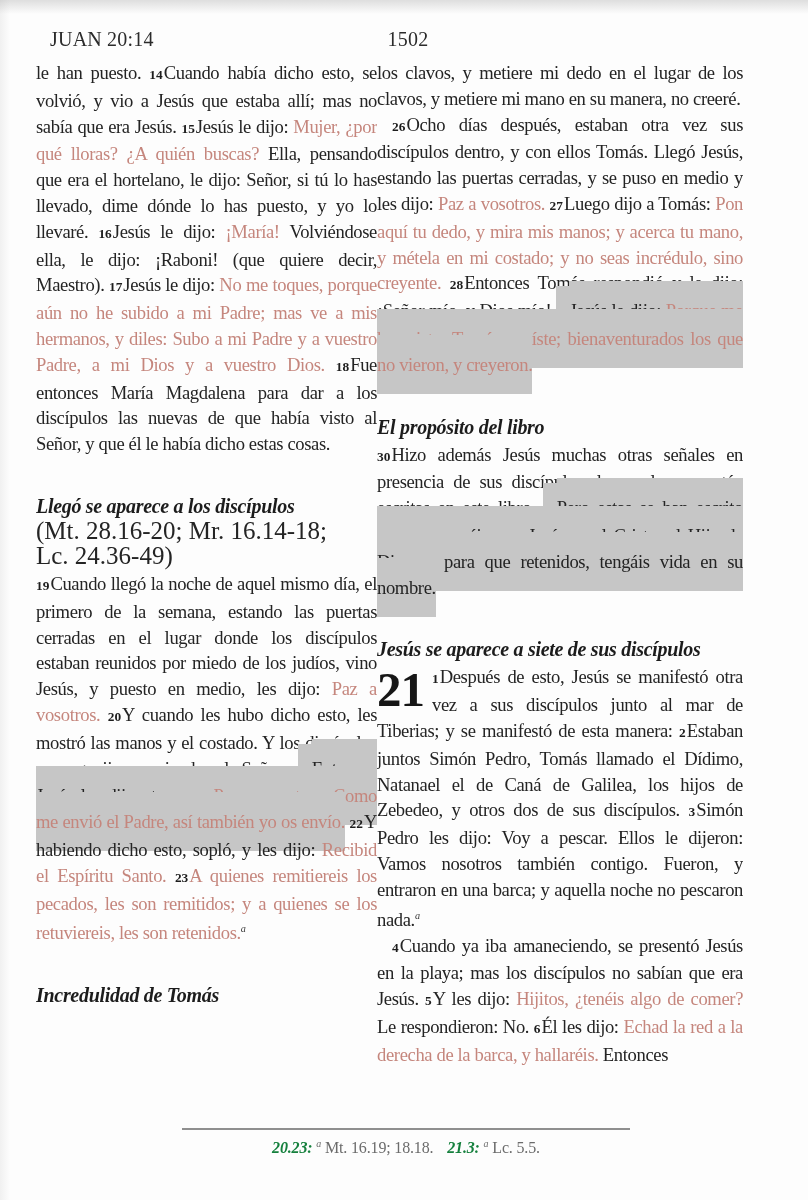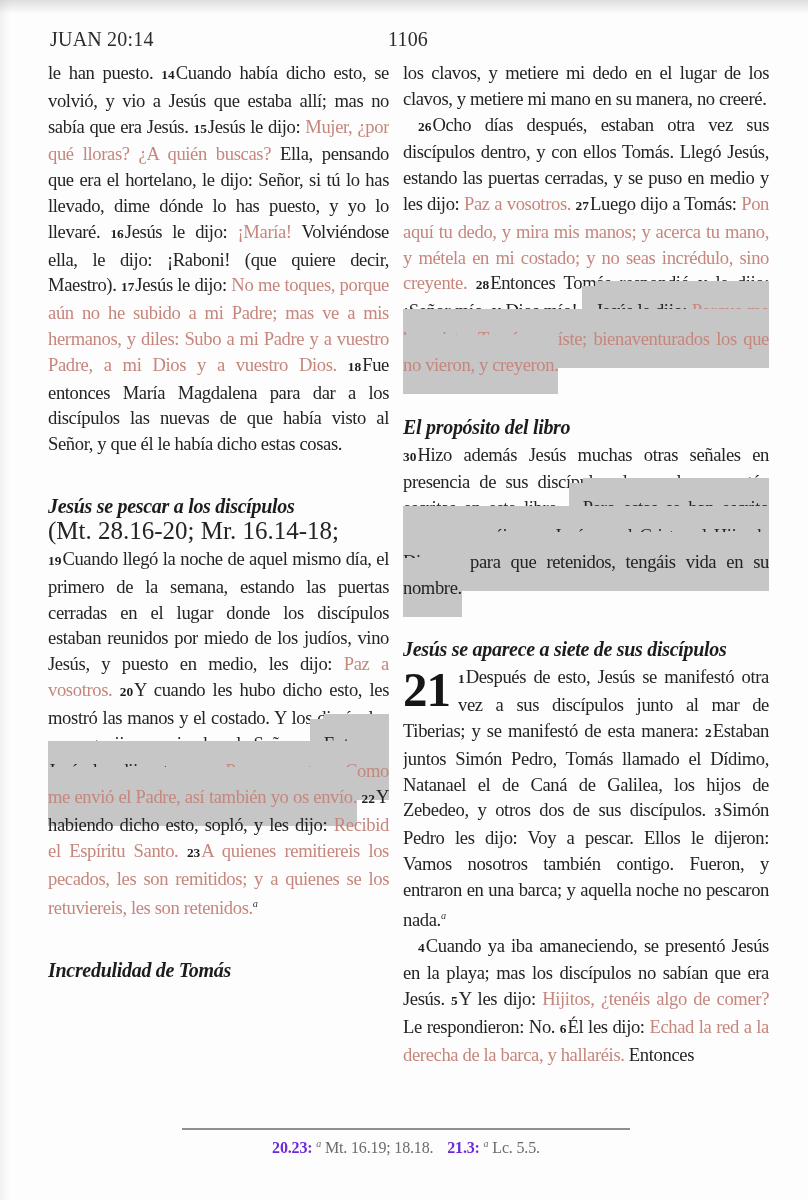--- a/index.html
+++ b/index.html
@@ -15,21 +15,21 @@
     pointer-events:none;}
   .edge-left{position:absolute;top:0;left:0;bottom:0;width:10px;
     background:linear-gradient(to right,rgba(150,150,150,.12),rgba(150,150,150,0));
     pointer-events:none;}
 
   .running-head{position:absolute;top:28px;left:48px;right:40px;height:24px;
     font-size:20px;color:#2b2b2b;letter-spacing:.2px;}
   .book-ref{position:absolute;left:2px;top:0;}
   .page-num{position:absolute;left:50%;transform:translateX(-50%);top:0;}
 
-  .cols{position:absolute;top:60px;left:48px;display:flex;gap:14px;
+  .cols{position:absolute;top:60px;left:36px;display:flex;
     height:1062px;overflow:hidden;}
   .col{overflow:hidden;}
   .col-left{width:341px;}
   .col-right{width:366px;}
 
   .para{margin:0;text-align:justify;font-size:18.6px;line-height:25.8px;
     color:#242424;letter-spacing:-0.02em;}
   .para.indent{text-indent:15px;}
 
   .vnum{font-weight:bold;font-size:0.72em;letter-spacing:0;padding-right:1px;color:#1d1d1d;}
@@ -43,42 +43,43 @@
     color:#1c1c1c;letter-spacing:-0.015em;margin-top:37px;}
   .sec-refs{font-size:25px;line-height:25px;color:#242424;}
 
   .chap .dropcap{float:left;font-size:49px;line-height:46px;font-weight:bold;
     color:#161616;margin:3px 8px 0 0;letter-spacing:-1px;}
 
   .footnote-rule{position:absolute;left:182px;top:1128px;width:448px;height:0;
     border-top:2px solid #8f8f8f;}
   .footnotes{position:absolute;left:182px;top:1133px;width:448px;text-align:center;
     font-size:16px;line-height:22px;color:#6b6b6b;letter-spacing:-0.01em;}
-  .fn-ref{font-weight:bold;color:#6d28d9;}
+  .fn-ref{font-weight:bold;color:#15803d;font-style:italic;}
   .fn-mark{font-size:10px;font-style:italic;vertical-align:super;}
   .fn-item + .fn-item{margin-left:10px;}
 </style>
 </head>
 <body>
 
 <div class="page">
   <div class="edge-top"></div>
   <div class="edge-left"></div>
 
   <div class="running-head">
     <span class="book-ref">JUAN 20:14</span>
-    <span class="page-num">1106</span>
+    <span class="page-num">1502</span>
   </div>
 
   <div class="cols">
     <div class="col col-left">
         <p class="para"><span class="">le han puesto. </span><span class="vnum">14</span><span class="">Cuando había dicho esto, se volvió, y vio a Jesús que estaba allí; mas no sabía que era Jesús. </span><span class="vnum">15</span><span class="">Jesús le dijo: </span><span class="red">Mujer, ¿por qué lloras? ¿A quién buscas? </span><span class="">Ella, pensando que era el hortelano, le dijo: Señor, si tú lo has llevado, dime dónde lo has puesto, y yo lo llevaré. </span><span class="vnum">16</span><span class="">Jesús le dijo: </span><span class="red">¡María! </span><span class="">Volviéndose ella, le dijo: ¡Raboni! (que quiere decir, Maestro). </span><span class="vnum">17</span><span class="">Jesús le dijo: </span><span class="red">No me toques, porque aún no he subido a mi Padre; mas ve a mis hermanos, y diles: Subo a mi Padre y a vuestro Padre, a mi Dios y a vuestro Dios. </span><span class="vnum">18</span><span class="">Fue entonces María Magdalena para dar a los discípulos las nuevas de que había visto al Señor, y que él le había dicho estas cosas.</span></p>
         <div class="sec">
-          <div class="sec-title">Jesús se pescar a los discípulos</div>
+          <div class="sec-title">Llegó se aparece a los discípulos</div>
           <div class="sec-refs">(Mt. 28.16-20; Mr. 16.14-18;</div>
+          <div class="sec-refs">Lc. 24.36-49)</div>
         </div>
         <p class="para"><span class="vnum">19</span><span class="">Cuando llegó la noche de aquel mismo día, el primero de la semana, estando las puertas cerradas en el lugar donde los discípulos estaban reunidos por miedo de los judíos, vino Jesús, y puesto en medio, les dijo: </span><span class="red">Paz a vosotros. </span><span class="vnum">20</span><span class="">Y cuando les hubo dicho esto, les mostró las manos y el costado. Y los discípulos se regocijaron viendo al Señor. </span><span class="vnum hl">21</span><span class="hl">Entonces Jesús les dijo otra vez: </span><span class="red hl">Paz a vosotros. Como me envió el Padre, así también yo os envío.</span><span class=""> </span><span class="vnum">22</span><span class="">Y habiendo dicho esto, sopló, y les dijo: </span><span class="red">Recibid el Espíritu Santo. </span><span class="vnum">23</span><span class="red">A quienes remitiereis los pecados, les son remitidos; y a quienes se los retuviereis, les son retenidos.</span><span class="fnmark">a</span></p>
         <div class="sec">
           <div class="sec-title">Incredulidad de Tomás</div>
         </div>
       </div>
     <div class="col col-right">
         <p class="para"><span class="">los clavos, y metiere mi dedo en el lugar de los clavos, y metiere mi mano en su manera, no creeré.</span></p>
         <p class="para indent"><span class="vnum">26</span><span class="">Ocho días después, estaban otra vez sus discípulos dentro, y con ellos Tomás. Llegó Jesús, estando las puertas cerradas, y se puso en medio y les dijo: </span><span class="red">Paz a vosotros. </span><span class="vnum">27</span><span class="">Luego dijo a Tomás: </span><span class="red">Pon aquí tu dedo, y mira mis manos; y acerca tu mano, y métela en mi costado; y no seas incrédulo, sino creyente. </span><span class="vnum">28</span><span class="">Entonces Tomás respondió y le dijo: ¡Señor mío, y Dios mío! </span><span class="vnum hl">29</span><span class="hl">Jesús le dijo: </span><span class="red hl">Porque me has visto, Tomás, creíste; bienaventurados los que no vieron, y creyeron.</span></p>
         <div class="sec">

